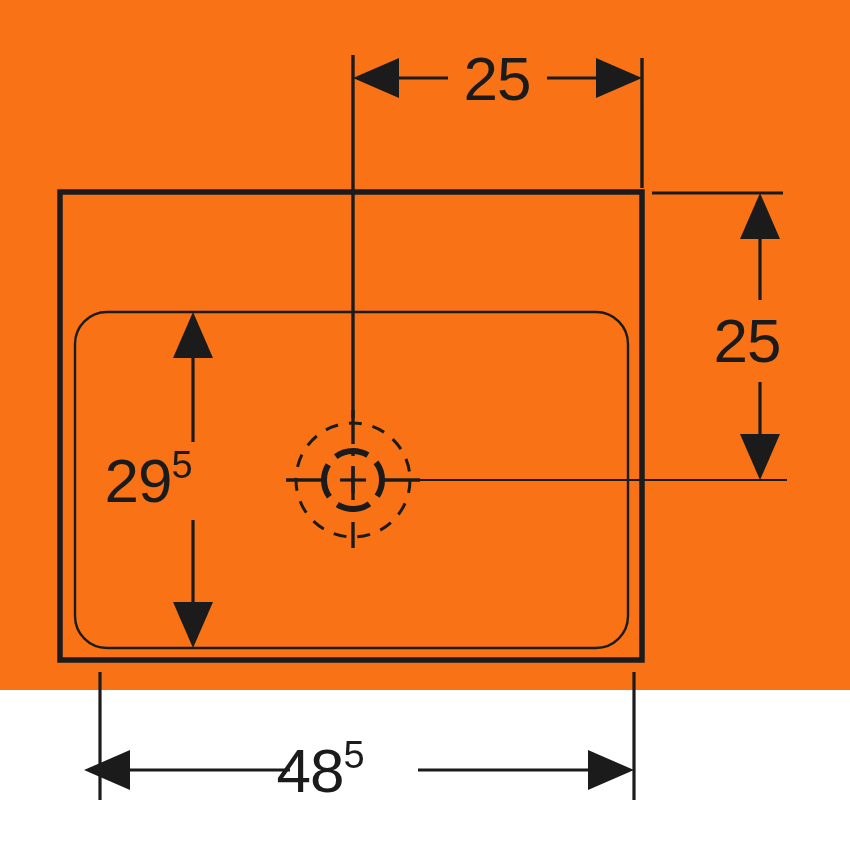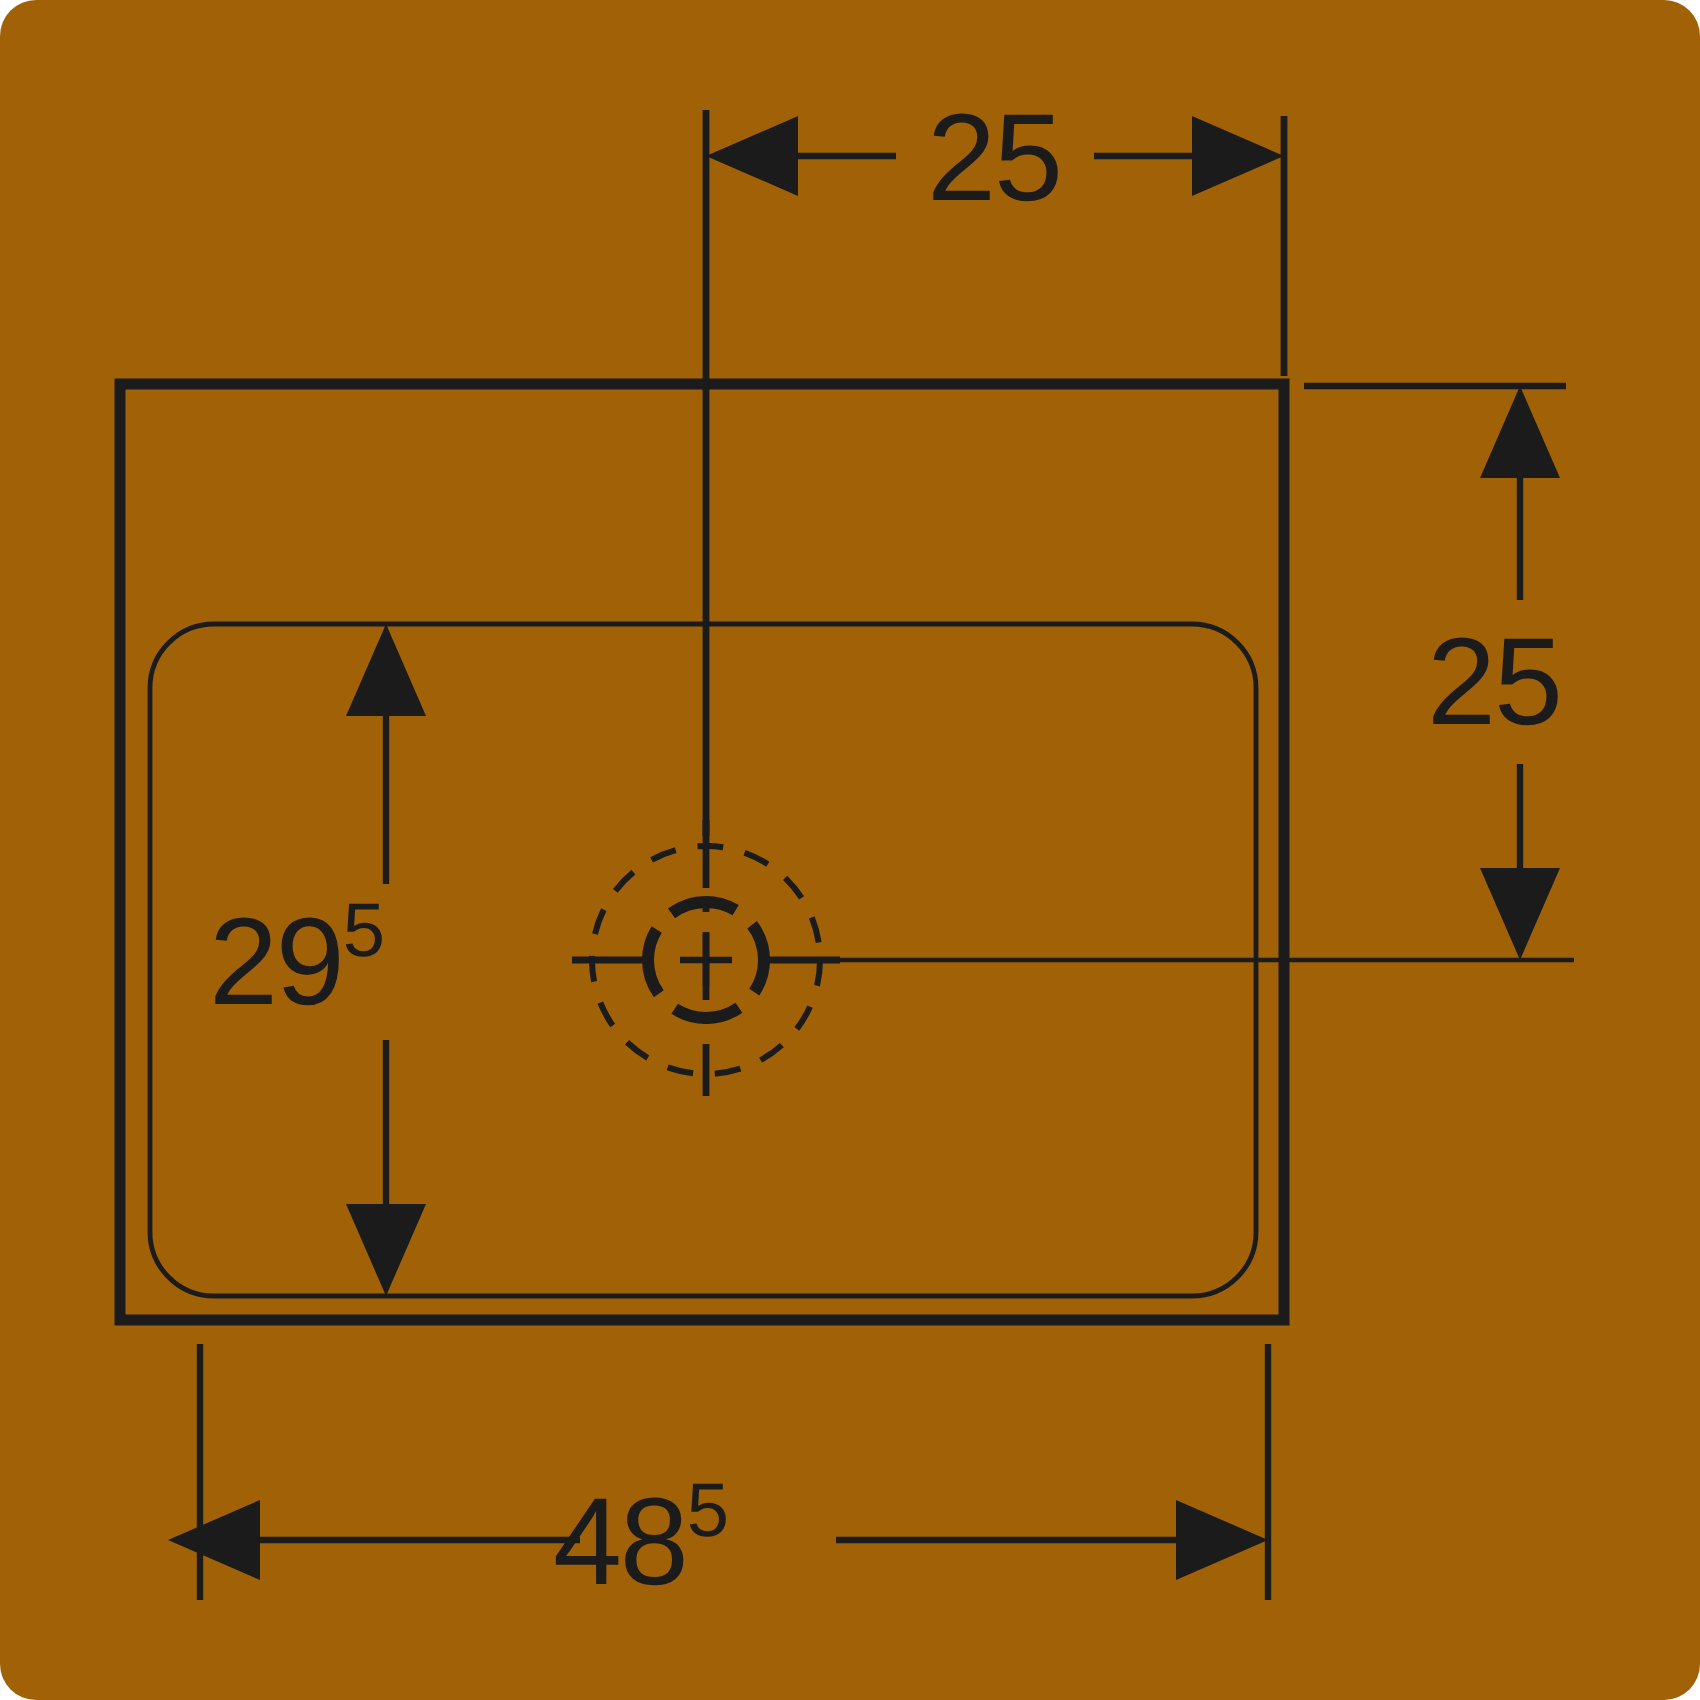--- a/index.html
+++ b/index.html
@@ -9,23 +9,22 @@
   }
   body {
     width: 850px;
     height: 850px;
     font-family: "Liberation Sans", sans-serif;
     overflow: hidden;
   }
   #drawing-root {
     position: relative;
     width: 850px;
-    height: 850px;
-    background: #a16207;
-    border-radius: 18px;
+    height: 690px;
+    background: #f97316;
   }
   svg#technical-drawing {
     display: block;
     width: 850px;
     height: 850px;
   }
   .dim-text {
     font-family: "Liberation Sans", sans-serif;
     font-size: 62px;
     fill: #1b1b1b;

